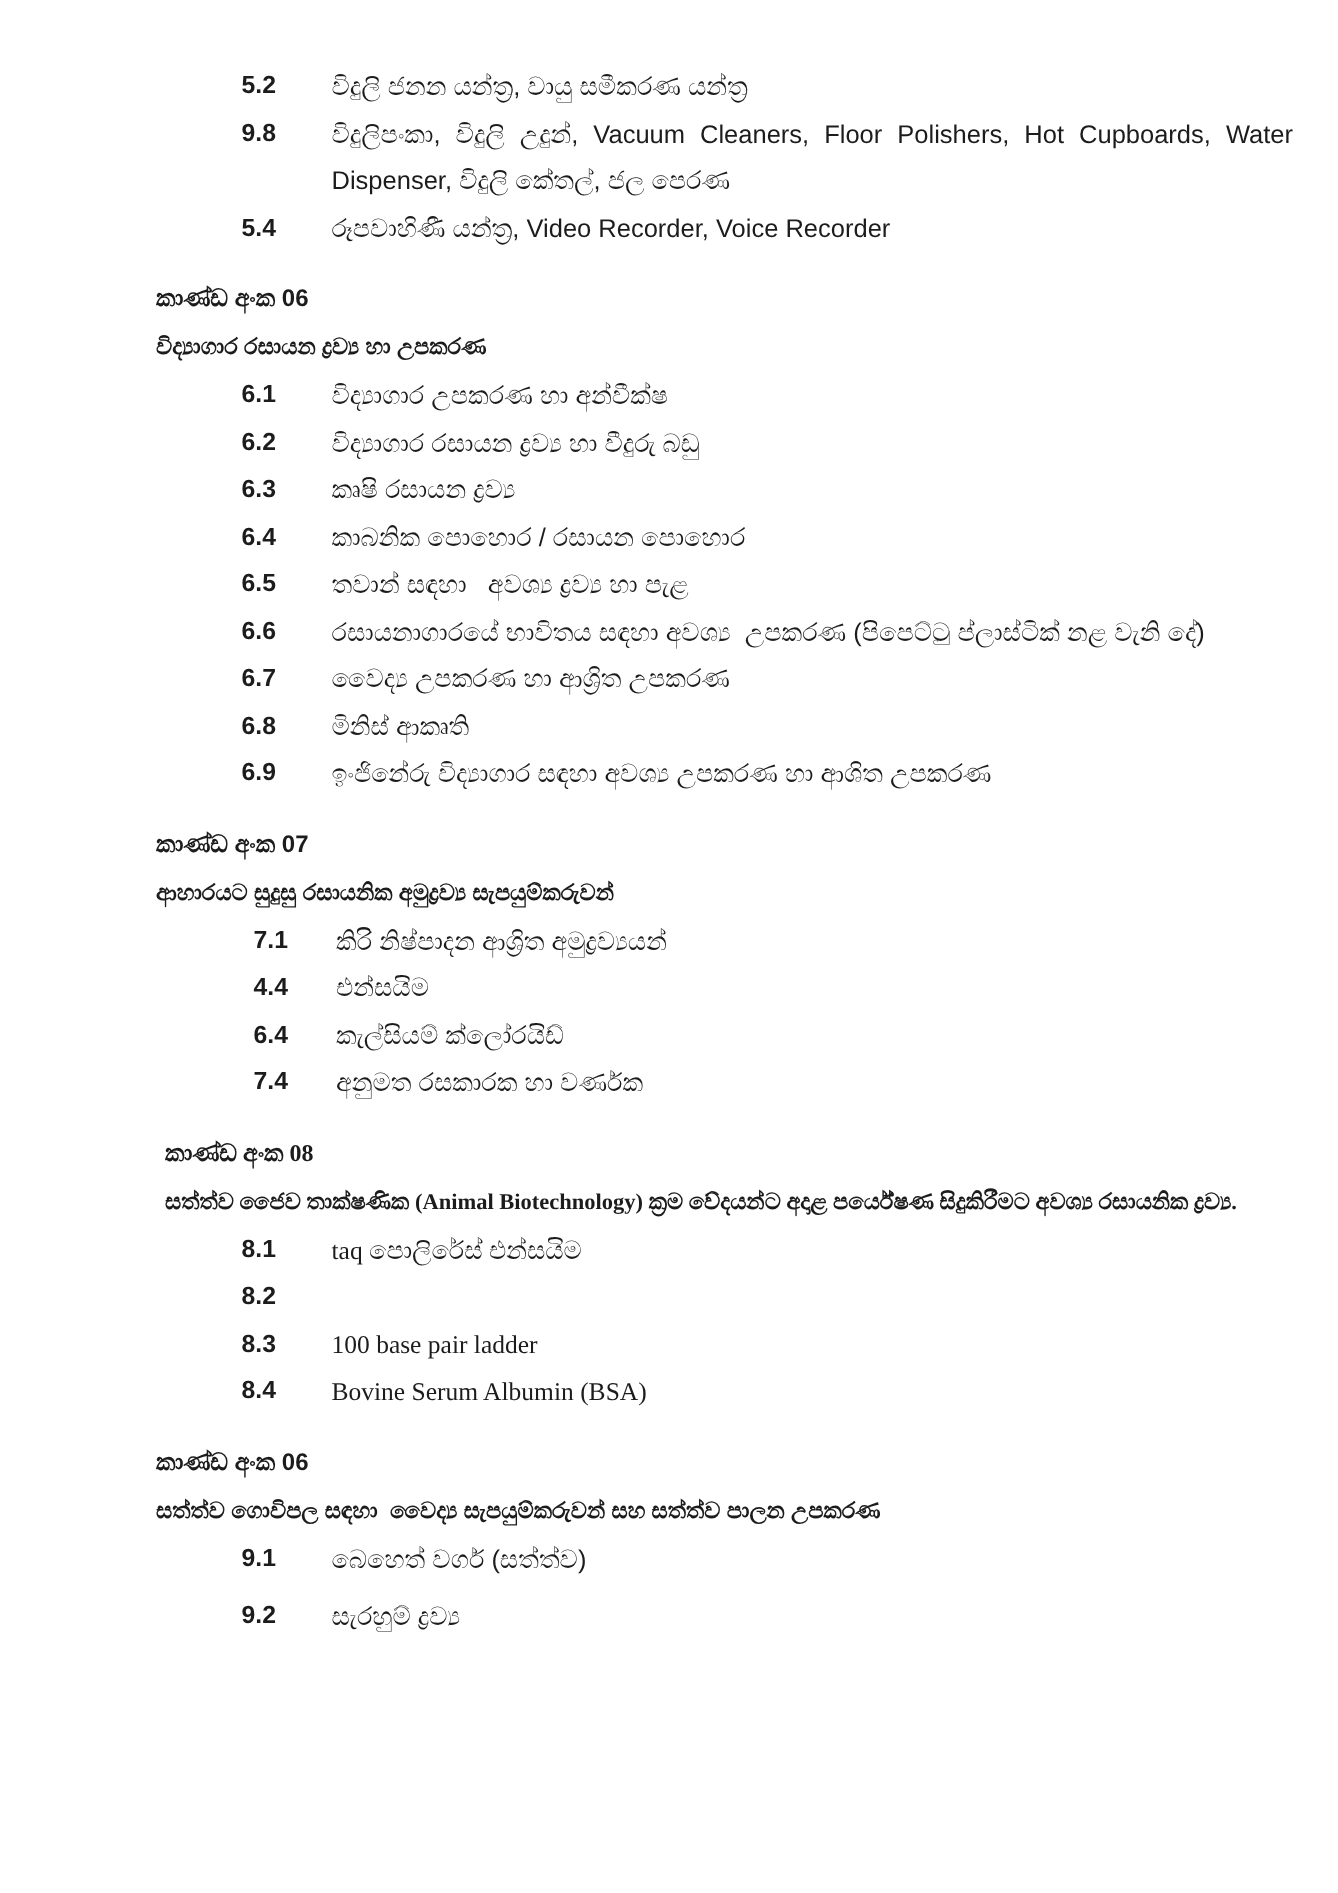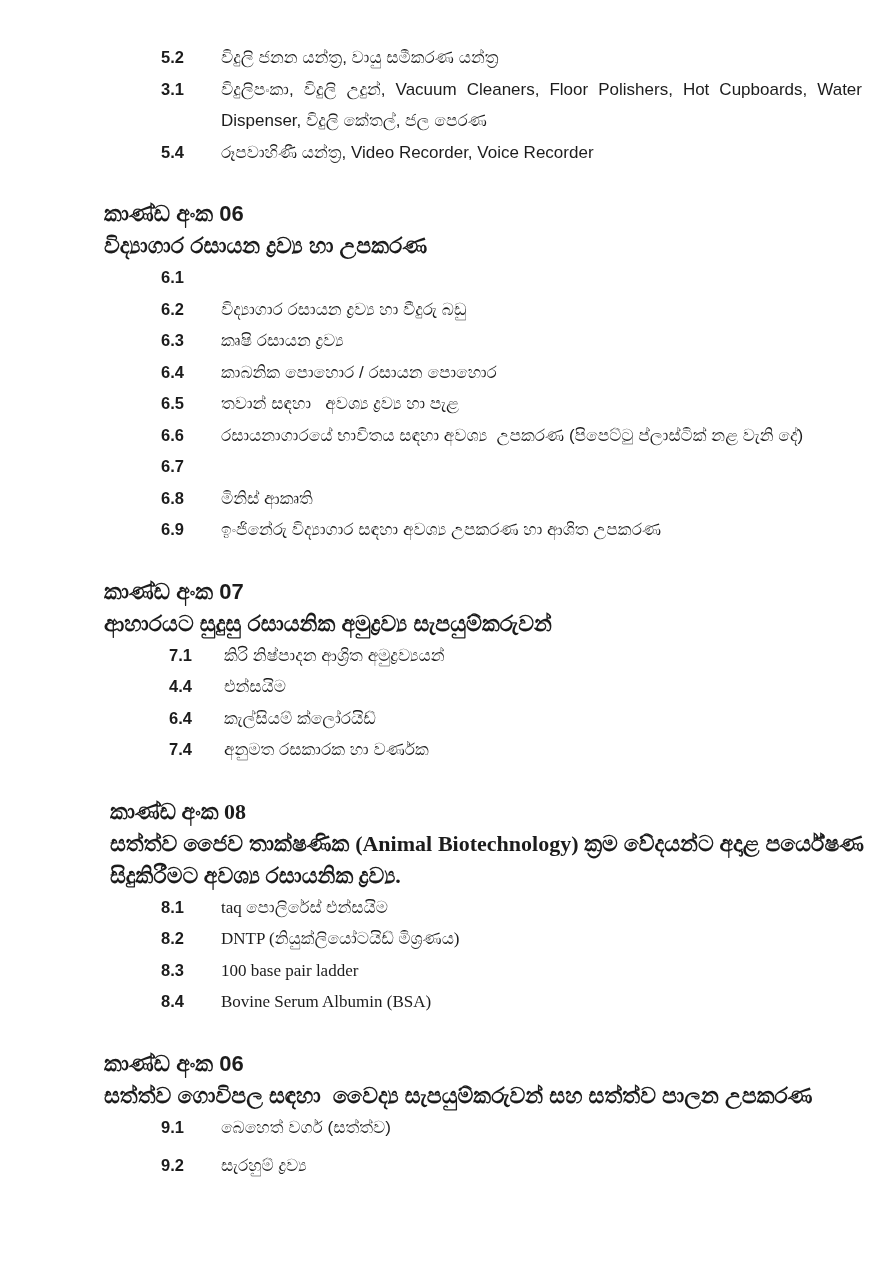--- a/index.html
+++ b/index.html
@@ -17,28 +17,28 @@
   .page {
     box-sizing: border-box;
     width: 892px;
     height: 966px;
     padding: 42px 28px 0 104px;
     background: #ffffff;
   }
   .section { margin: 0; }
   .heading {
     font-weight: bold;
-    font-size: 22px;
+    font-size: 16px;
     line-height: 32px;
-    margin-top: 30px;
+    margin-top: 16px;
     white-space: pre-wrap;
   }
   .subtitle {
     font-weight: bold;
-    font-size: 22px;
+    font-size: 15px;
     line-height: 32px;
     white-space: pre-wrap;
     text-align: justify;
   }
   .item {
     display: flex;
     font-size: 17px;
     line-height: 31.5px;
   }
   .num {
@@ -67,34 +67,35 @@
 <body>
 
 <div class="page">
 
   <div class="section sec5">
     <div class="item">
       <span class="num">5.2</span>
       <span class="txt">විදුලි ජනන යන්ත්‍ර, වායු සමීකරණ යන්ත්‍ර</span>
     </div>
     <div class="item">
-      <span class="num">3.1</span>
+      <span class="num">9.8</span>
       <span class="txt">විදුලිපංකා, විදුලි උදුන්, Vacuum Cleaners, Floor Polishers, Hot Cupboards, Water Dispenser, විදුලි කේතල්, ජල පෙරණ</span>
     </div>
     <div class="item">
       <span class="num">5.4</span>
       <span class="txt">රූපවාහිණී යන්ත්‍ර, Video Recorder, Voice Recorder</span>
     </div>
   </div>
 
   <div class="section sec6">
     <div class="heading">කාණ්ඩ අංක 06</div>
     <div class="subtitle">විද්‍යාගාර රසායන ද්‍රව්‍ය හා උපකරණ</div>
     <div class="item">
       <span class="num">6.1</span>
+      <span class="txt">විද්‍යාගාර උපකරණ හා අන්වීක්ෂ</span>
     </div>
     <div class="item">
       <span class="num">6.2</span>
       <span class="txt">විද්‍යාගාර රසායන ද්‍රව්‍ය හා වීදුරු බඩු</span>
     </div>
     <div class="item">
       <span class="num">6.3</span>
       <span class="txt">කෘෂි රසායන ද්‍රව්‍ය</span>
     </div>
     <div class="item">
@@ -104,20 +105,21 @@
     <div class="item">
       <span class="num">6.5</span>
       <span class="txt">තවාන් සඳහා   අවශ්‍ය ද්‍රව්‍ය හා පැළ</span>
     </div>
     <div class="item">
       <span class="num">6.6</span>
       <span class="txt">රසායනාගාරයේ භාවිතය සඳහා අවශ්‍ය  උපකරණ (පිපෙට්ටු ප්ලාස්ටික් නළ වැනි දේ)</span>
     </div>
     <div class="item">
       <span class="num">6.7</span>
+      <span class="txt">වෛද්‍ය උපකරණ හා ආශ්‍රිත උපකරණ</span>
     </div>
     <div class="item">
       <span class="num">6.8</span>
       <span class="txt">මිනිස් ආකෘති</span>
     </div>
     <div class="item">
       <span class="num">6.9</span>
       <span class="txt">ඉංජිනේරු විද්‍යාගාර සඳහා අවශ්‍ය උපකරණ හා ආශිත උපකරණ</span>
     </div>
   </div>
@@ -145,21 +147,20 @@
 
   <div class="section sec8">
     <div class="heading latin-serif">කාණ්ඩ අංක 08</div>
     <div class="subtitle latin-serif">සත්ත්ව ජෛව තාක්ෂණික (Animal Biotechnology) ක්‍රම වේදයන්ට අදාළ පර්යේෂණ සිදුකිරීමට අවශ්‍ය රසායනික ද්‍රව්‍ය.</div>
     <div class="item">
       <span class="num">8.1</span>
       <span class="txt latin-serif">taq පොලිරේස් එන්සයිම</span>
     </div>
     <div class="item">
       <span class="num">8.2</span>
-      <span class="txt latin-serif">DNTP (නියුක්ලියෝටයිඩ් මිශ්‍රණය)</span>
     </div>
     <div class="item">
       <span class="num">8.3</span>
       <span class="txt latin-serif">100 base pair ladder</span>
     </div>
     <div class="item">
       <span class="num">8.4</span>
       <span class="txt latin-serif">Bovine Serum Albumin (BSA)</span>
     </div>
   </div>

